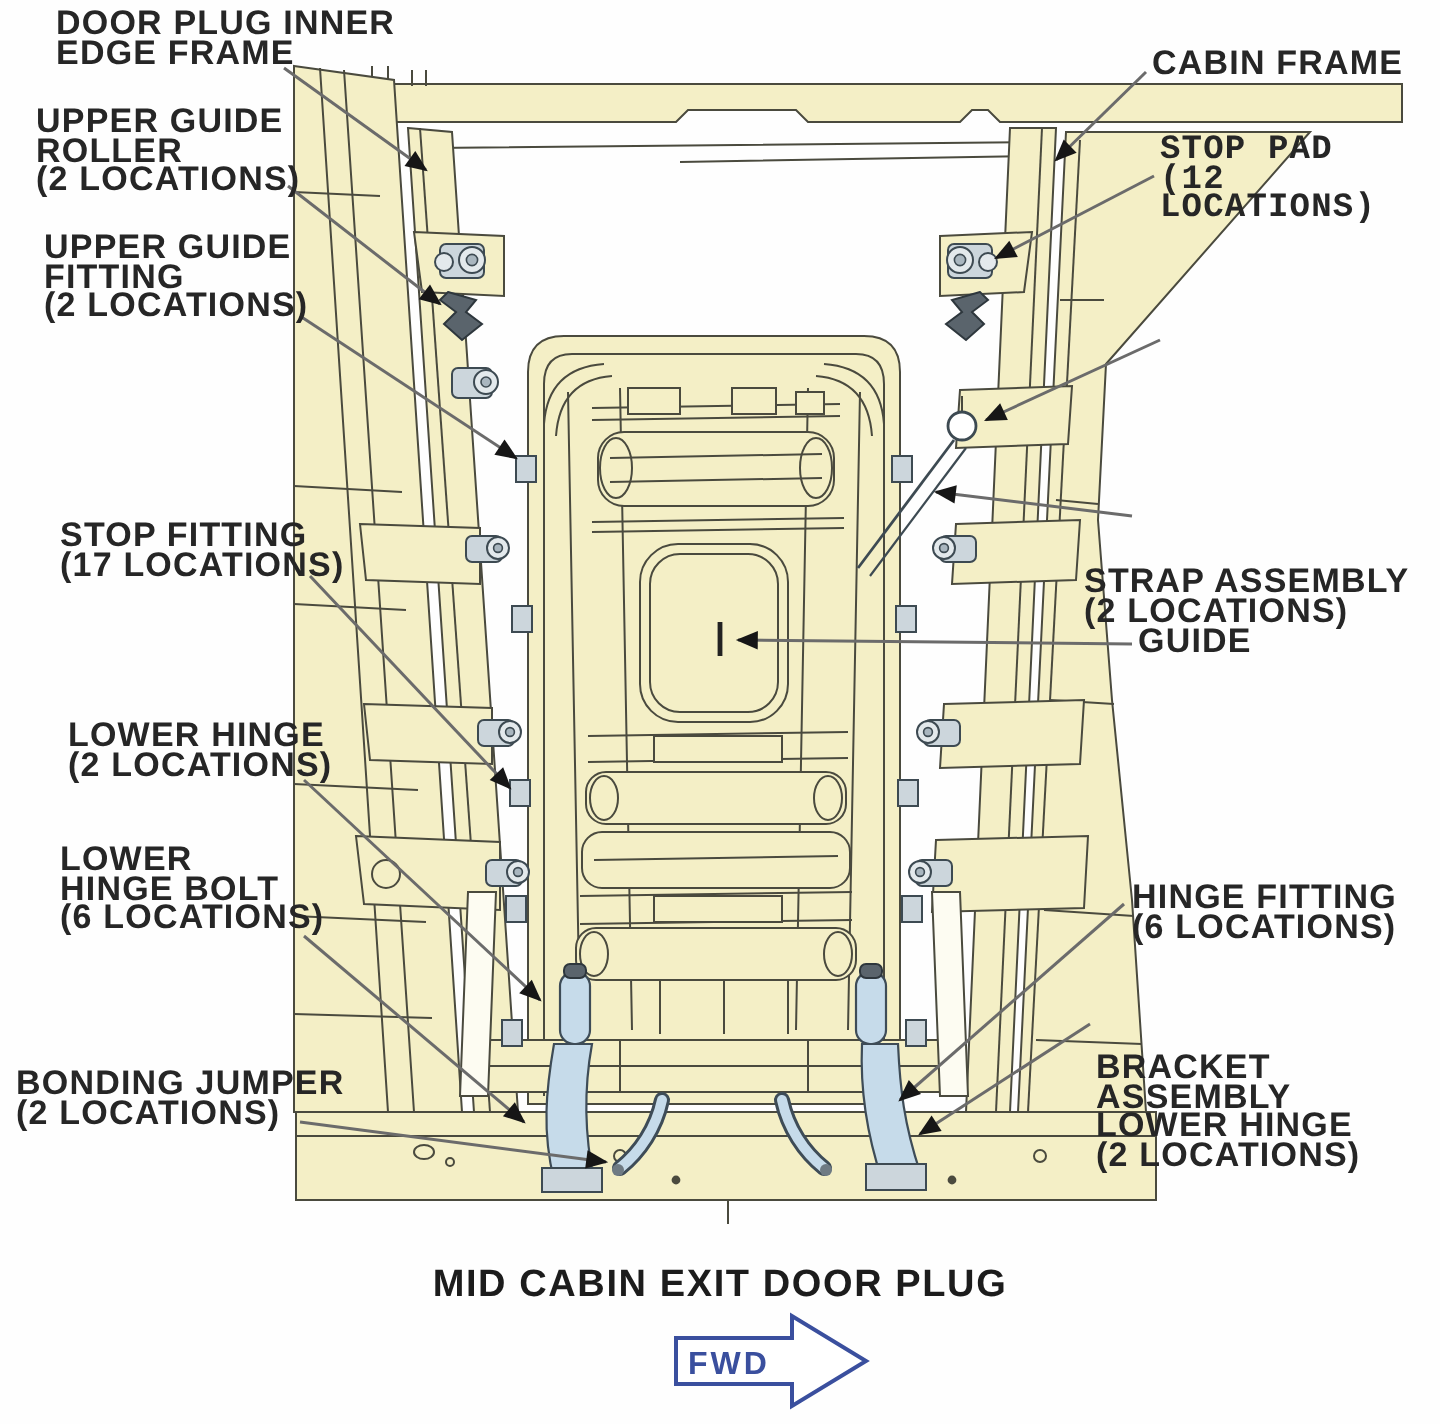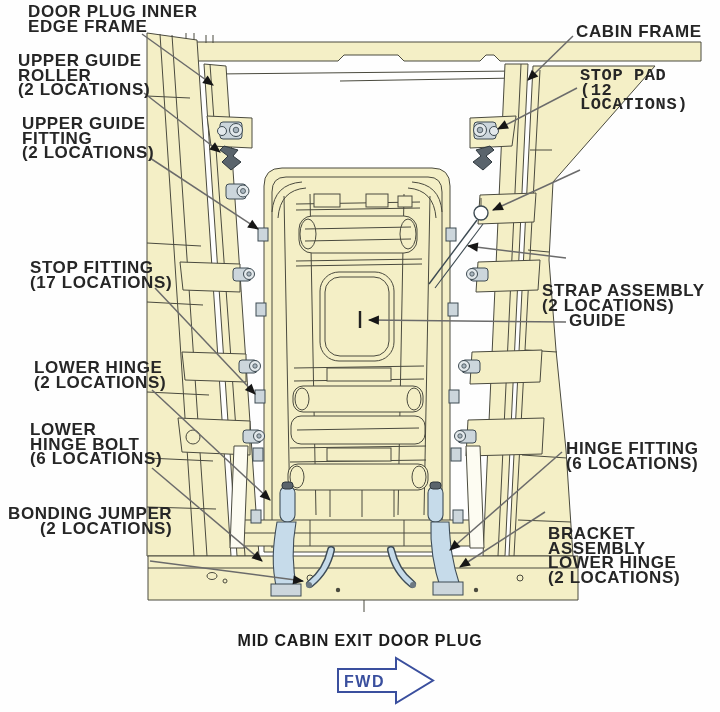--- a/index.html
+++ b/index.html
@@ -2,21 +2,21 @@
 <html><head>
 <meta charset="utf-8">
 <style>
   html,body{margin:0;padding:0;background:#ffffff;}
   #stage{position:relative;width:720px;height:712px;background:#fefefe;overflow:hidden;
          font-family:"Liberation Sans",sans-serif;}
   #art{position:absolute;left:0;top:0;}
   .callout{position:absolute;color:#262626;font-weight:bold;font-size:17px;line-height:14.5px;
            letter-spacing:0.6px;white-space:pre-line;}
   #caption{position:absolute;left:0;right:0;top:632px;text-align:center;color:#1c1c1c;
-           font-weight:bold;font-size:16px;letter-spacing:0.8px;}
+           font-weight:bold;font-size:19px;letter-spacing:0.8px;}
   
   .cream{fill:#f4efc6;stroke:#4a4a3e;stroke-width:1;}
   .creamline{fill:none;stroke:#4a4a3e;stroke-width:1;}
   .whitebit{fill:#fdfcf2;stroke:#4a4a3e;stroke-width:1;}
   .hwg{fill:#ccd6dc;stroke:#3d4a52;stroke-width:1;}
   .hwc{fill:#e3e9ec;stroke:#3d4a52;stroke-width:1;}
   .hwi{fill:#a9b6bf;stroke:#3d4a52;stroke-width:0.8;}
   .dark{fill:#5a646c;stroke:#2e373d;stroke-width:1;}
   .blue{fill:#c6dbea;stroke:#3e4c57;stroke-width:1.1;}
   .tube-o{fill:none;stroke:#3e4c57;stroke-width:8;stroke-linecap:round;}
@@ -247,21 +247,21 @@
   <div class="callout" style="left:22px;top:117px;">UPPER GUIDE
 FITTING
 (2 LOCATIONS)</div>
   <div class="callout" style="left:30px;top:261px;">STOP FITTING
 (17 LOCATIONS)</div>
   <div class="callout" style="left:34px;top:361px;">LOWER HINGE
 (2 LOCATIONS)</div>
   <div class="callout" style="left:30px;top:423px;">LOWER
 HINGE BOLT
 (6 LOCATIONS)</div>
-  <div class="callout" style="left:8px;top:507px;text-align:right;">BONDING JUMPER
+  <div class="callout" style="left:8px;top:535px;">BONDING JUMPER
 (2 LOCATIONS)</div>
   <div class="callout" style="left:576px;top:25px;">CABIN FRAME</div>
   <div class="callout" style="left:580px;top:69px;font-family:Liberation Mono, monospace;">STOP PAD
 (12 LOCATIONS)</div>
   <div class="callout" style="left:542px;top:248px;margin-top:36px;">STRAP ASSEMBLY
 (2 LOCATIONS)</div>
   <div class="callout" style="left:569px;top:314px;">GUIDE</div>
   <div class="callout" style="left:566px;top:442px;">HINGE FITTING
 (6 LOCATIONS)</div>
   <div class="callout" style="left:548px;top:527px;">BRACKET ASSEMBLY

